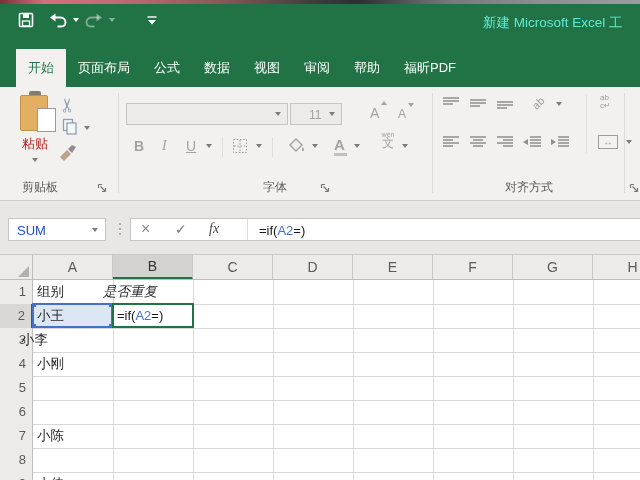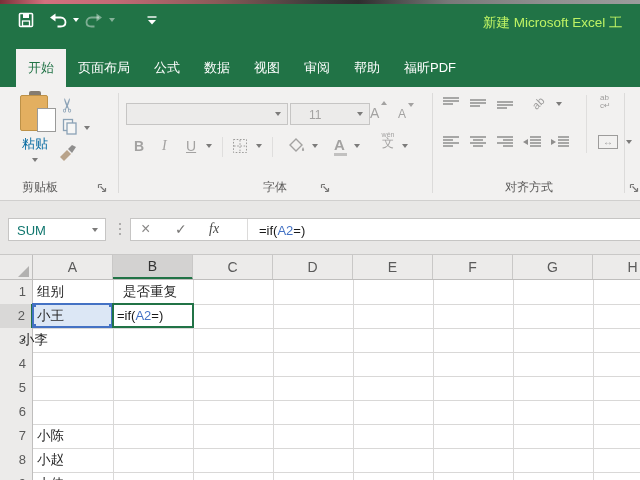--- a/index.html
+++ b/index.html
@@ -5,21 +5,21 @@
   html,body{margin:0;padding:0;background:#999;}
   .screen{position:relative;width:640px;height:480px;overflow:hidden;background:#fff;
     font-family:"Liberation Sans","DejaVu Sans",sans-serif;-webkit-font-smoothing:antialiased;}
   .abs{position:absolute;}
   
   .strip{left:0;top:0;width:640px;height:4px;
     background:linear-gradient(90deg,#7a3038 0%,#d4707e 7%,#c46a76 18%,#8a5a58 34%,#3a3a3a 50%,#2e2e2e 56%,#787878 70%,#8f8f8f 85%,#9c9c9c 100%);}
   
   .titlebar{left:0;top:4px;width:640px;height:36px;background:#217346;}
   .qbtn{position:absolute;display:flex;align-items:center;justify-content:center;cursor:default;}
-  .title-text{position:absolute;left:483px;top:10px;color:#bef264;font-size:13.5px;white-space:nowrap;}
+  .title-text{position:absolute;left:483px;top:10px;color:#5eead4;font-size:13.5px;white-space:nowrap;}
   .dd{width:0;height:0;border-left:3.5px solid transparent;border-right:3.5px solid transparent;border-top:4px solid #7c7b7a;}
   .dd.w{border-top-color:#ffffff;}
   .dd.wd{border-top-color:rgba(255,255,255,.45);}
   
   .tabrow{left:0;top:40px;width:640px;height:47px;background:#217346;display:flex;padding-left:16px;box-sizing:border-box;}
   .tab{margin-top:9px;height:38px;line-height:38px;padding:0 12px;color:#fff;font-size:13px;white-space:nowrap;}
   .tab.sel{background:#f2f1f0;color:#217346;}
   
   .ribbon{left:0;top:87px;width:640px;height:113px;background:#f2f1f0;border-bottom:1px solid #d0cfce;}
   .grp-sep{position:absolute;top:6px;height:100px;width:1px;background:#dcdbda;}
@@ -39,21 +39,21 @@
   .phon{position:absolute;text-align:center;color:#a3a2a1;line-height:8px;}
   .phon .py{font-size:7px;display:block;}
   .phon .zi{font-size:12px;display:block;}
   .rot-ab{position:absolute;font-size:11px;color:#9d9c9b;transform:rotate(-45deg);}
   .wrap-ic{position:absolute;font-size:8px;line-height:8px;color:#9d9c9b;text-align:left;}
   .merge-ic{position:absolute;width:20px;height:14px;border:1px solid #9d9c9b;box-sizing:border-box;
     font-size:10px;line-height:12px;text-align:center;color:#9d9c9b;}
   
   .fbar{left:0;top:201px;width:640px;height:54px;background:#e8e7e6;border-bottom:1px solid #c9c8c7;box-sizing:border-box;}
   .namebox{position:absolute;left:8px;top:17px;width:98px;height:23px;background:#fff;border:1px solid #c6c5c4;box-sizing:border-box;}
-  .namebox .txt{position:absolute;left:8px;top:4px;font-size:13px;color:#0f766e;}
+  .namebox .txt{position:absolute;left:8px;top:4px;font-size:13px;color:#1d4ed8;}
   .namebox .dd{position:absolute;right:7px;top:9px;}
   .fdots{position:absolute;left:119px;top:22px;width:3px;}
   .fdots i{display:block;width:2px;height:2px;background:#9b9a99;border-radius:50%;margin:0 0 3px 0;}
   .fbtns{position:absolute;left:130px;top:17px;width:510px;height:23px;background:#fff;border:1px solid #c6c5c4;border-right:none;box-sizing:border-box;}
   .fx-cancel{position:absolute;left:10px;top:1px;font-size:16px;color:#8a8988;}
   .fx-enter{position:absolute;left:44px;top:2px;font-size:14px;color:#787776;}
   .fx-fn{position:absolute;left:78px;top:2px;font-family:"Liberation Serif","DejaVu Serif",serif;font-style:italic;font-size:14px;color:#4a4a49;}
   .fbtns .vdiv{position:absolute;left:116px;top:0;width:1px;height:21px;background:#dcdbda;}
   .formula-text{position:absolute;left:128px;top:4px;font-size:13px;color:#1a1a1a;white-space:nowrap;}
   .ref-blue{color:#4472c4;}
@@ -136,21 +136,21 @@
     <div class="tab">帮助</div>
     <div class="tab">福昕PDF</div>
   </div>
 
   <div class="abs ribbon">
 
     <div>
       <span>
         <span class="pasteclip"></span><span class="pasteboard"></span><span class="pastepage"></span>
       </span>
-      <span class="abs" style="left:12px;top:48px;width:46px;text-align:center;font-size:13px;color:#0369a1;">粘贴</span>
+      <span class="abs" style="left:12px;top:48px;width:46px;text-align:center;font-size:13px;color:#b91c1c;">粘贴</span>
       <span class="abs dd" style="left:32px;top:71px;"></span>
     </div>
     <span class="cut-glyph"><span>✂</span></span>
     <span class="abs" style="left:62px;top:31px;">
       <span>
         <svg width="16" height="18" viewBox="0 0 16 18">
             <rect x="1.5" y="1.5" width="9" height="11" fill="#f6f6f5" stroke="#8ba2b6" stroke-width="1.3"></rect>
             <rect x="5" y="5" width="9" height="11" fill="#f6f6f5" stroke="#8ba2b6" stroke-width="1.3"></rect>
           </svg>
       </span>
@@ -169,21 +169,21 @@
       <svg width="11" height="11" viewBox="0 0 11 11">
           <path d="M1.5 1.5 H5 M1.5 1.5 V5 M3.5 3.5 L8.5 8.5 M8.5 8.5 V5 M8.5 8.5 H5" fill="none" stroke="#767574" stroke-width="1.2"></path>
         </svg>
     </span>
 
     <span class="grp-sep" style="left:118px;"></span>
 
     <div class="combo" style="left:126px;top:16px;width:162px;">
       <span class="dd"></span>
     </div>
-    <div class="combo" style="left:290px;top:16px;width:80px;">
+    <div class="combo" style="left:290px;top:16px;width:52px;">
       <span class="abs dim" style="left:18px;top:4px;font-size:12px;">11</span>
       <span class="dd"></span>
     </div>
     <span class="btn-letter dim" style="left:370px;top:16px;font-size:14px;">
       <span>A</span><span class="abs" style="left:11px;top:-2px;width:0;height:0;border-left:3px solid transparent;border-right:3px solid transparent;border-bottom:4px solid #a3a2a1;"></span>
     </span>
     <span class="btn-letter dim" style="left:398px;top:17px;font-size:12px;">
       <span>A</span><span class="abs" style="left:10px;top:-1px;width:0;height:0;border-left:3px solid transparent;border-right:3px solid transparent;border-top:4px solid #a3a2a1;"></span>
     </span>
 
@@ -347,32 +347,32 @@
     <div class="rowhead sel" style="top:49px;">2</div>
     <div class="rowhead" style="top:73px;">3</div>
     <div class="rowhead" style="top:97px;">4</div>
     <div class="rowhead" style="top:121px;">5</div>
     <div class="rowhead" style="top:145px;">6</div>
     <div class="rowhead" style="top:169px;">7</div>
     <div class="rowhead" style="top:193px;">8</div>
     <div class="rowhead" style="top:217px;">9</div>
 
     <div class="cell" style="left:33px;top:25px;width:76px;height:23px;">组别</div>
-    <div class="cell" style="left:119px;top:25px;width:76px;height:23px;">是否重复</div>
+    <div class="cell" style="left:99px;top:25px;width:76px;height:23px;font-style:italic;">是否重复</div>
 
     <div class="refcell">
       <span class="cell-txt">小王</span>
       <span class="handle" style="left:-2px;top:-2px;"></span>
       <span class="handle" style="right:-2px;top:-2px;"></span>
       <span class="handle" style="left:-2px;bottom:-2px;"></span>
       <span class="handle" style="right:-2px;bottom:-2px;"></span>
     </div>
     <div class="editcell">
       <span class="cell-txt"><span>=if(</span><span class="ref-blue">A2</span><span>=)</span></span>
     </div>
 
     <div class="cell" style="left:17px;top:73px;width:76px;height:23px;">小李</div>
+    <div class="cell" style="left:33px;top:97px;width:76px;height:23px;">小刚</div>
     <div class="cell" style="left:33px;top:169px;width:76px;height:23px;">小陈</div>
-    <div class="cell" style="left:33px;top:193px;width:76px;height:23px;">小赵</div>
     <div class="cell" style="left:33px;top:217px;width:76px;height:23px;">小佳</div>
   </div>
 
 </div>
 
 </body></html>

